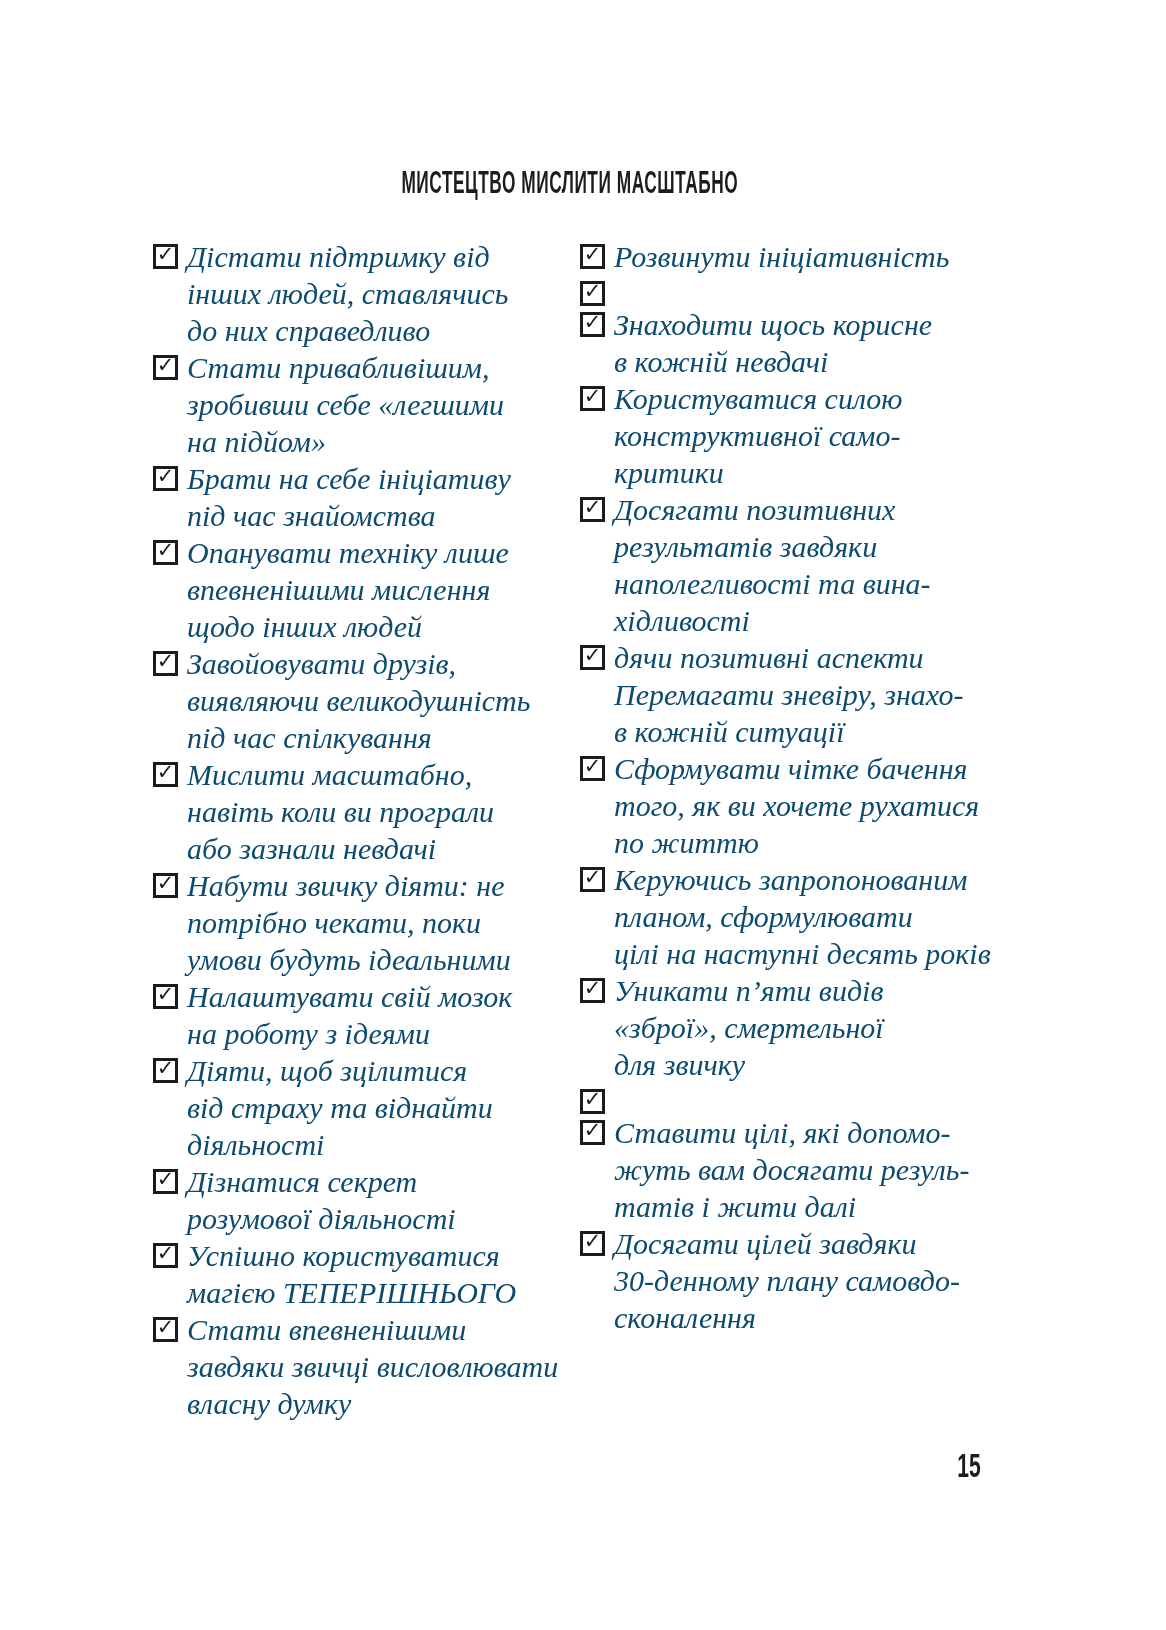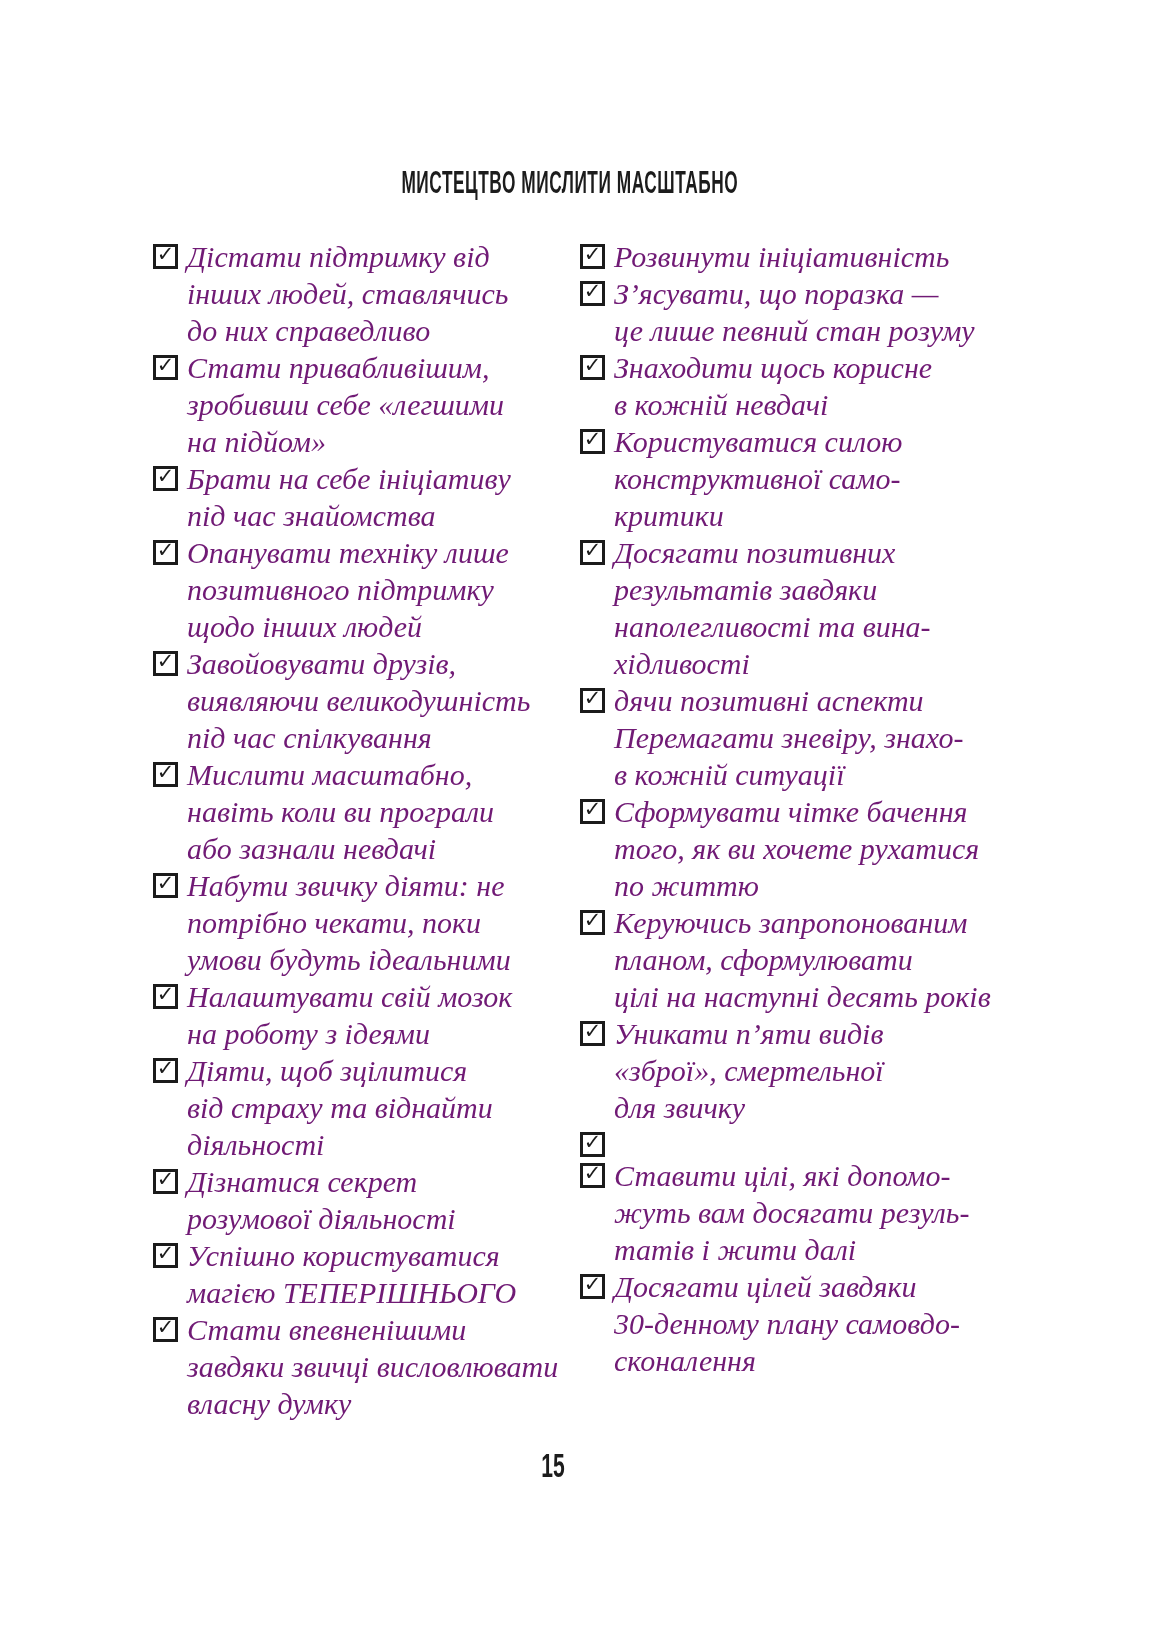--- a/index.html
+++ b/index.html
@@ -73,29 +73,29 @@
   }
   .checkbox .tick {
     display: block;
     margin-top: -4px;
   }
   .item-lines {
     font-style: italic;
     font-size: 30px;
     line-height: 37px;
     white-space: nowrap;
-    color: #701a75;
+    color: #0c4a6e;
   }
   
   .folio {
     position: absolute;
     top: 1448px;
-    left: 124px;
+    left: 142px;
     width: 834px;
-    text-align: center;
+    text-align: right;
   }
   .folio-num {
     display: inline-block;
     font-family: "Liberation Sans", sans-serif;
     font-weight: 700;
     font-size: 34px;
     line-height: 1;
     color: #1c1c1c;
     transform: scaleX(0.62);
     transform-origin: 50% 50%;
@@ -148,21 +148,21 @@
           </div>
         </div>
         <div class="item">
           <div class="cb-cell">
             <span class="checkbox">
               <span class="tick">✓</span>
             </span>
           </div>
           <div class="item-lines">
             <div>Опанувати техніку лише</div>
-            <div>позитивного підтримку</div>
+            <div>впевненішими мислення</div>
             <div>щодо інших людей</div>
           </div>
         </div>
         <div class="item">
           <div class="cb-cell">
             <span class="checkbox">
               <span class="tick">✓</span>
             </span>
           </div>
           <div class="item-lines">
@@ -262,24 +262,20 @@
           </div>
           <div class="item-lines">
             <div>Розвинути ініціативність</div>
           </div>
         </div>
         <div class="item">
           <div class="cb-cell">
             <span class="checkbox">
               <span class="tick">✓</span>
             </span>
-          </div>
-          <div class="item-lines">
-            <div>З’ясувати, що поразка —</div>
-            <div>це лише певний стан розуму</div>
           </div>
         </div>
         <div class="item">
           <div class="cb-cell">
             <span class="checkbox">
               <span class="tick">✓</span>
             </span>
           </div>
           <div class="item-lines">
             <div>Знаходити щось корисне</div>

